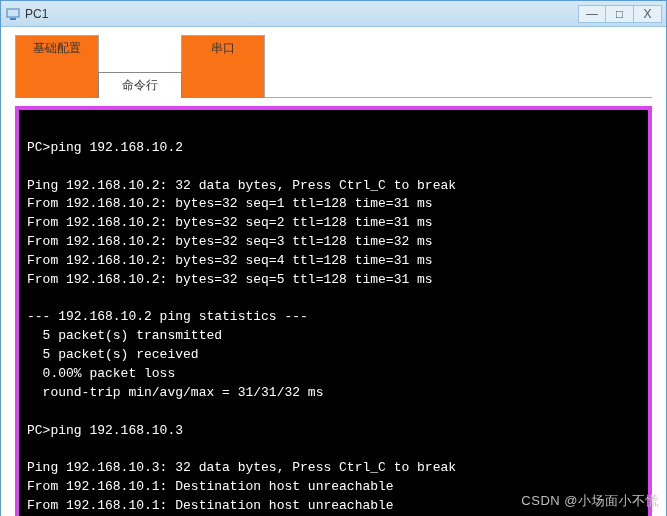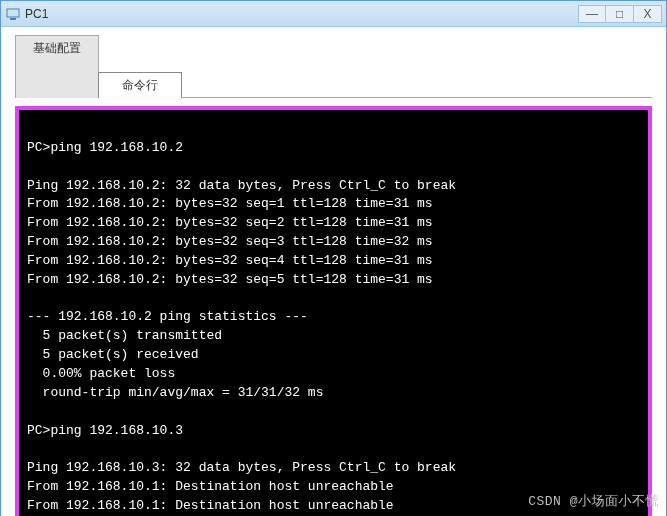--- a/index.html
+++ b/index.html
@@ -54,21 +54,21 @@
       background: #fff;
     }
     .tab {
       border: 1px solid #aaa;
       border-bottom: none;
       padding: 4px 0;
       width: 84px;
       text-align: center;
       font-size: 12px;
       color: #333;
-      background: #e5e5e5;
+      background: #f97316;
       cursor: pointer;
       margin-right: -1px;
     }
     .tab.active {
       background: #fff;
       border-color: #888;
       position: relative;
       z-index: 2;
       margin-top: 37px;
     }
@@ -93,21 +93,21 @@
     }
     .terminal::-webkit-scrollbar { width: 16px; }
     .terminal::-webkit-scrollbar-track { background: #e8e8e8; }
     .terminal::-webkit-scrollbar-thumb { background: #c0c0c0; border: 1px solid #999; }
     .watermark {
       position: absolute;
       right: 8px;
       bottom: 6px;
       font-size: 13px;
       color: #bfbfbf;
-      font-family: Liberation Mono, monospace;
+      font-family: Liberation Sans, sans-serif;
       letter-spacing: 0.5px;
       pointer-events: none;
     }
   </style>
 </head>
 <body>
 
 <div class="window">
 
   <div class="titlebar">
@@ -121,20 +121,21 @@
     <div class="titlebar-controls">
       <div class="ctrl-btn">—</div>
       <div class="ctrl-btn">□</div>
       <div class="ctrl-btn">X</div>
     </div>
   </div>
 
   <div class="tabbar">
     <div class="tab">基础配置</div>
     <div class="tab active">命令行</div>
+    <div class="tab">串口</div>
     <div class="tabbar-spacer"></div>
   </div>
 
   <div class="terminal-wrap">
     <div class="terminal" id="terminal">
 PC&gt;ping 192.168.10.2
 
 Ping 192.168.10.2: 32 data bytes, Press Ctrl_C to break
 From 192.168.10.2: bytes=32 seq=1 ttl=128 time=31 ms
 From 192.168.10.2: bytes=32 seq=2 ttl=128 time=31 ms

